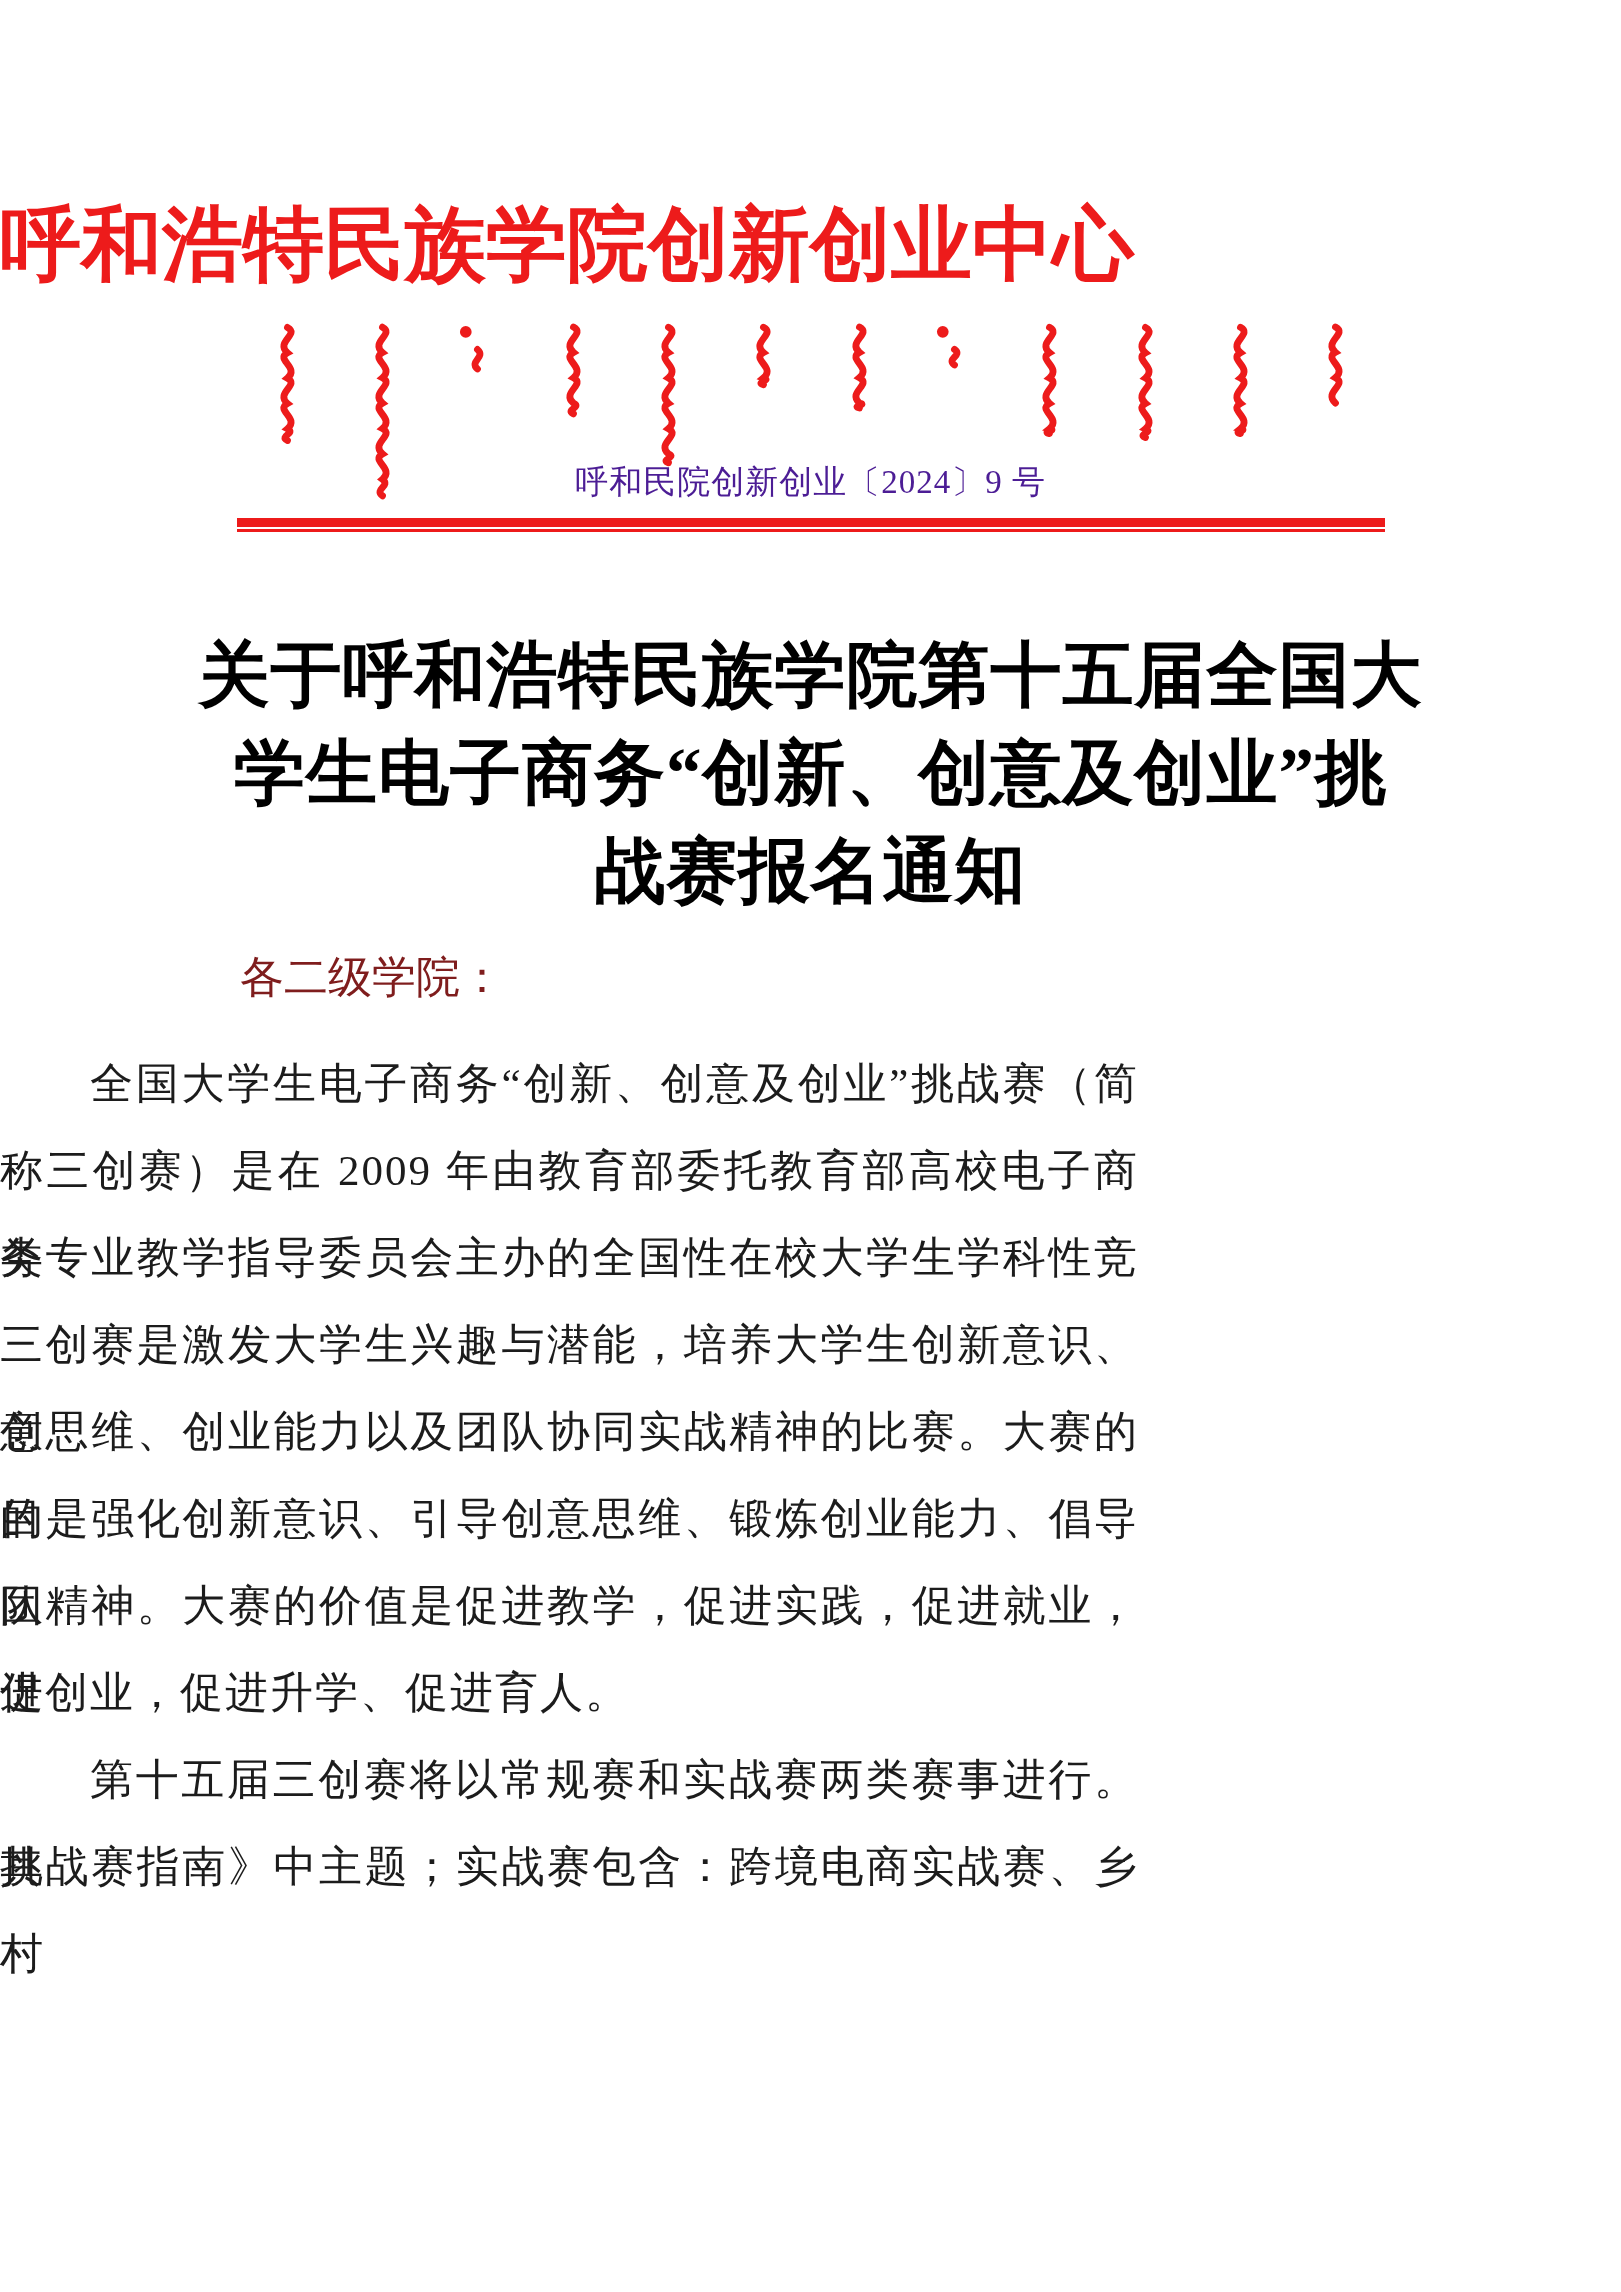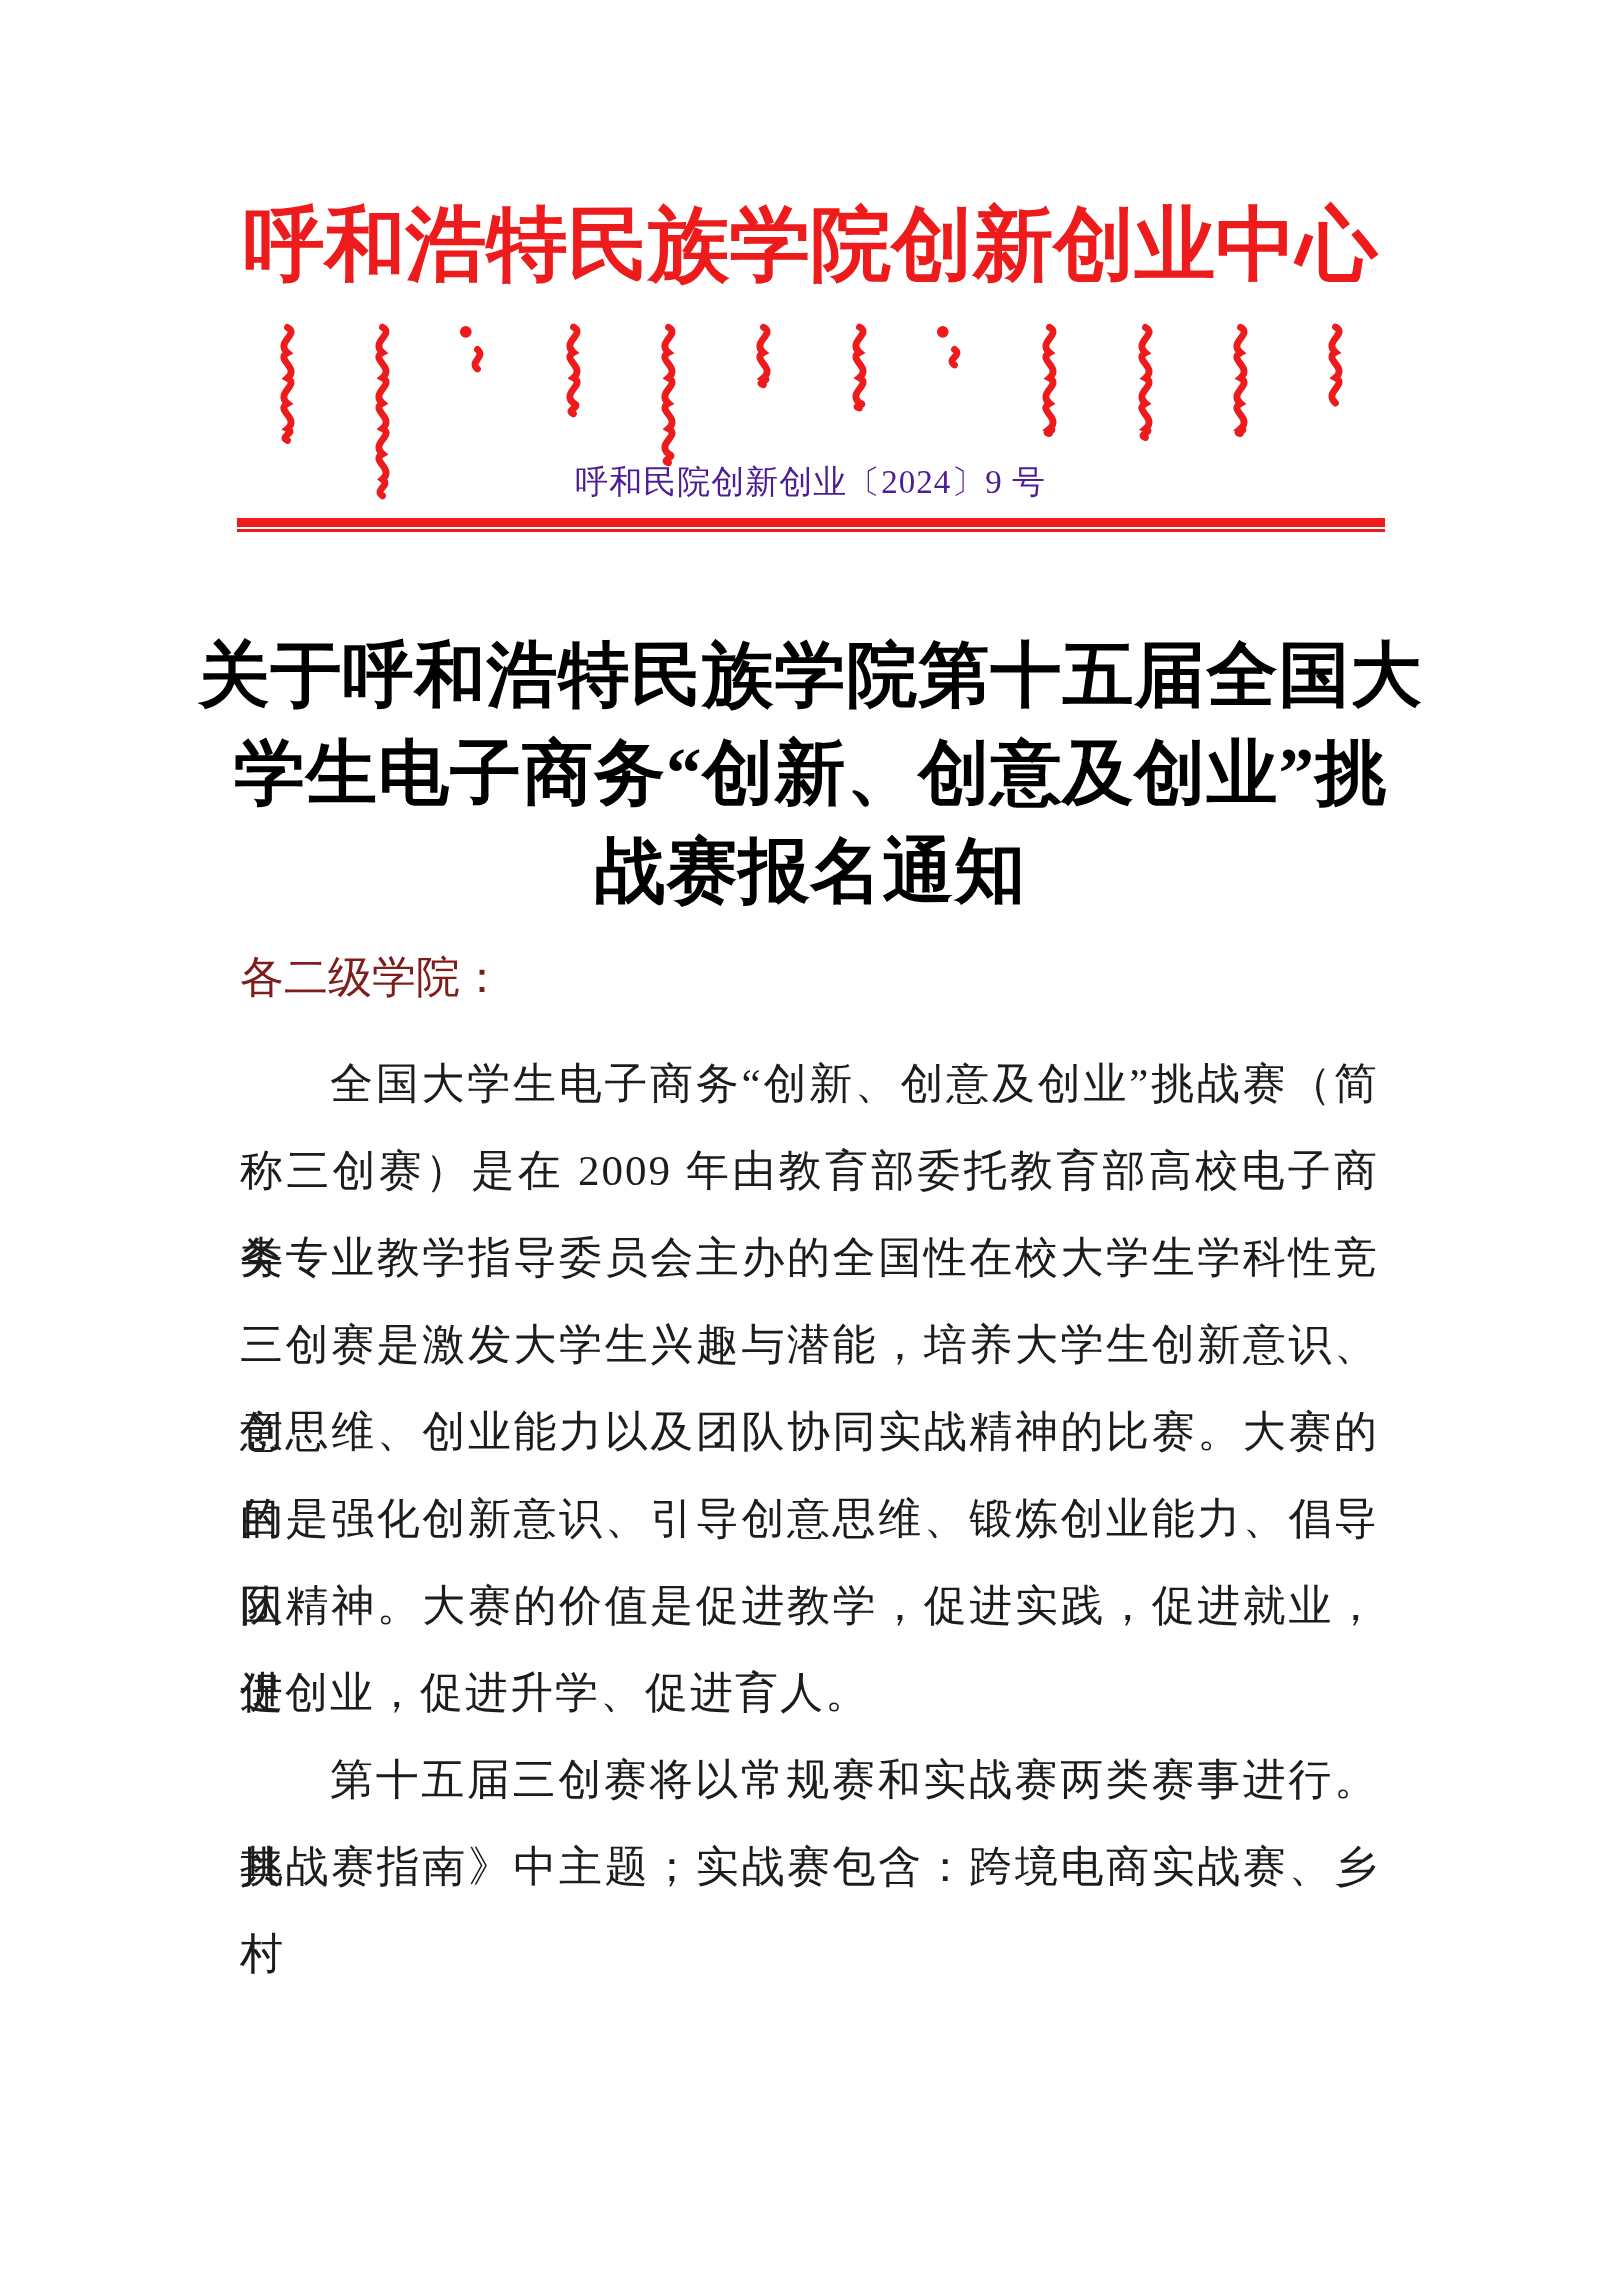--- a/index.html
+++ b/index.html
@@ -8,21 +8,21 @@
     height: 2293px;
     background: #ffffff;
     font-family: "Liberation Serif", "DejaVu Serif", serif;
     color: #1c1c1c;
     overflow: hidden;
   }
   .page { position: relative; width: 1621px; height: 2293px; background: #fff; }
 
   .org-title {
     margin: 192px auto 0;
-    text-align: center;
+    text-align: left;
     color: var(--red, #ed1b1b);
     font-size: 81px;
     font-weight: 700;
     line-height: 106px;
     white-space: nowrap;
     font-family: "Liberation Serif", "DejaVu Serif", serif;
   }
 
   .mongolian {
     margin: 23.5px auto 0;
@@ -68,21 +68,20 @@
   }
 
   .salutation {
     margin: 32px 0 0 240px;
     font-size: 44px;
     line-height: 51px;
     color: #7f1d1d;
   }
 
   .doc-body {
-    margin-left: 240px;
     margin-top: 37px;
     width: 1139px;
   }
   .line {
     font-size: 43px;
     height: 87px;
     line-height: 87px;
     letter-spacing: 2px;
     text-align: justify;
     text-align-last: justify;

